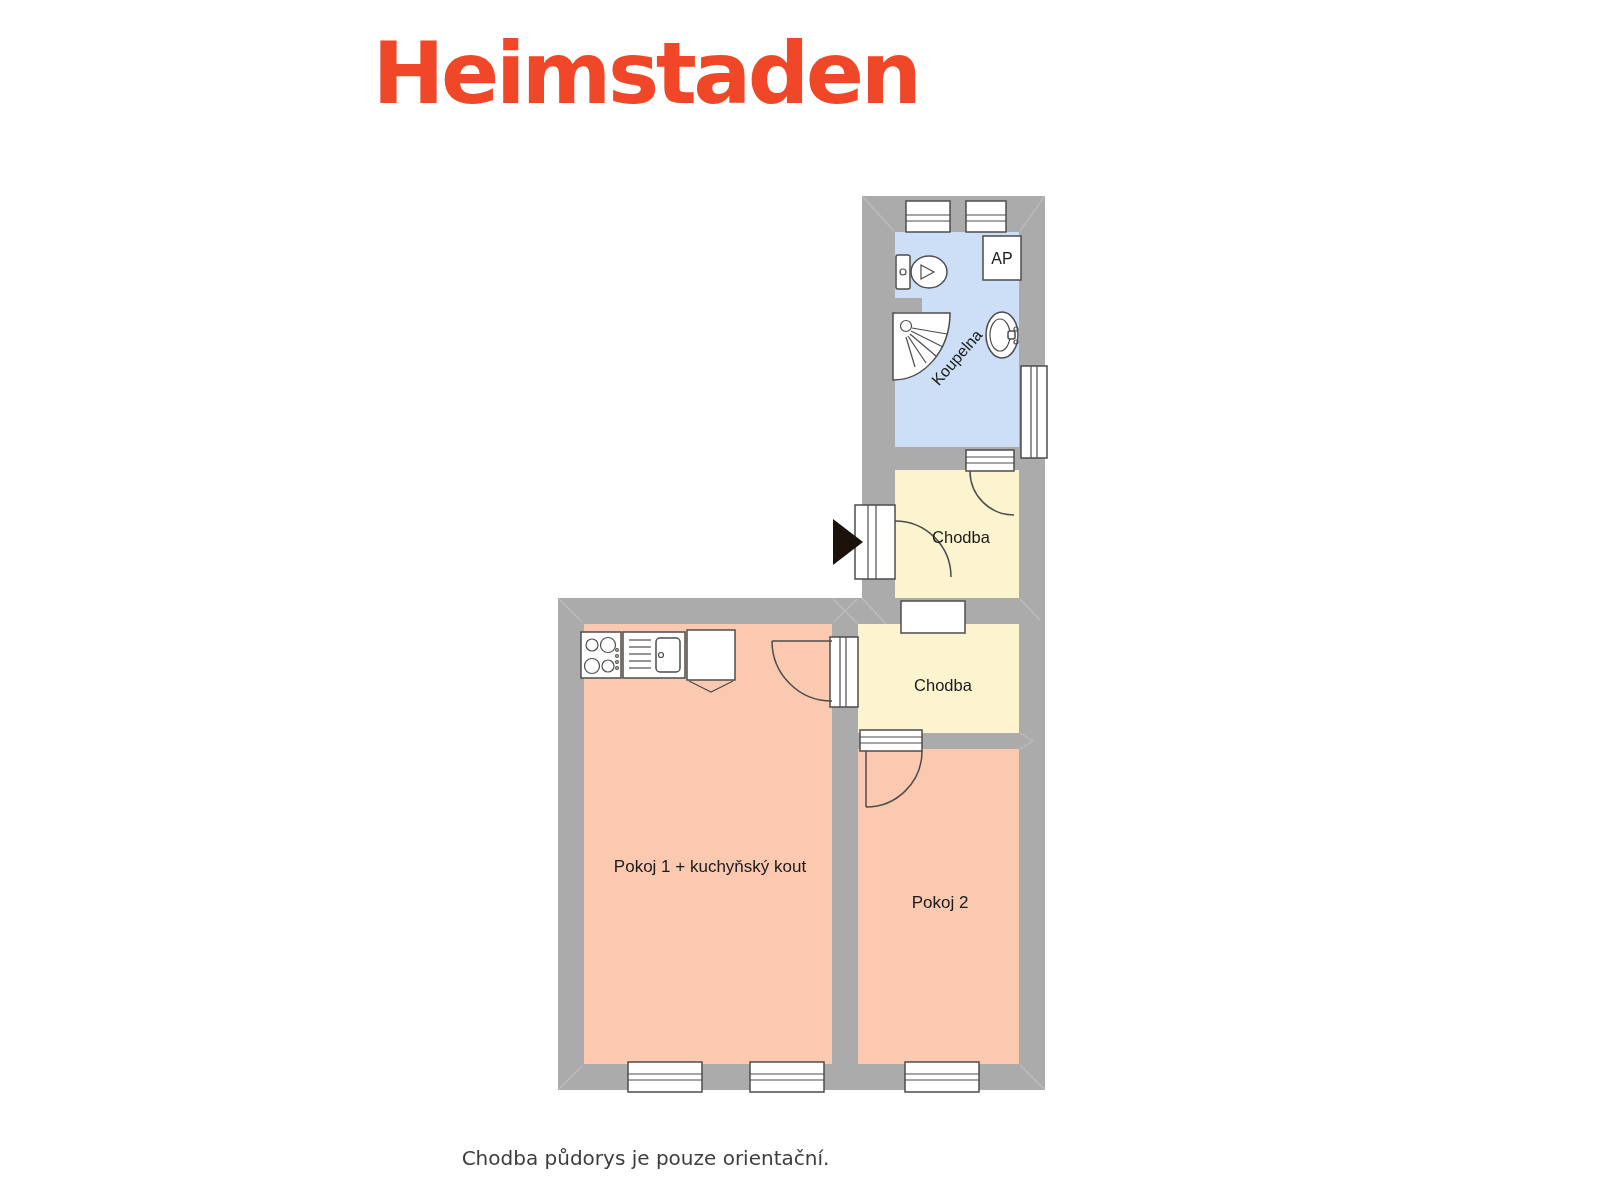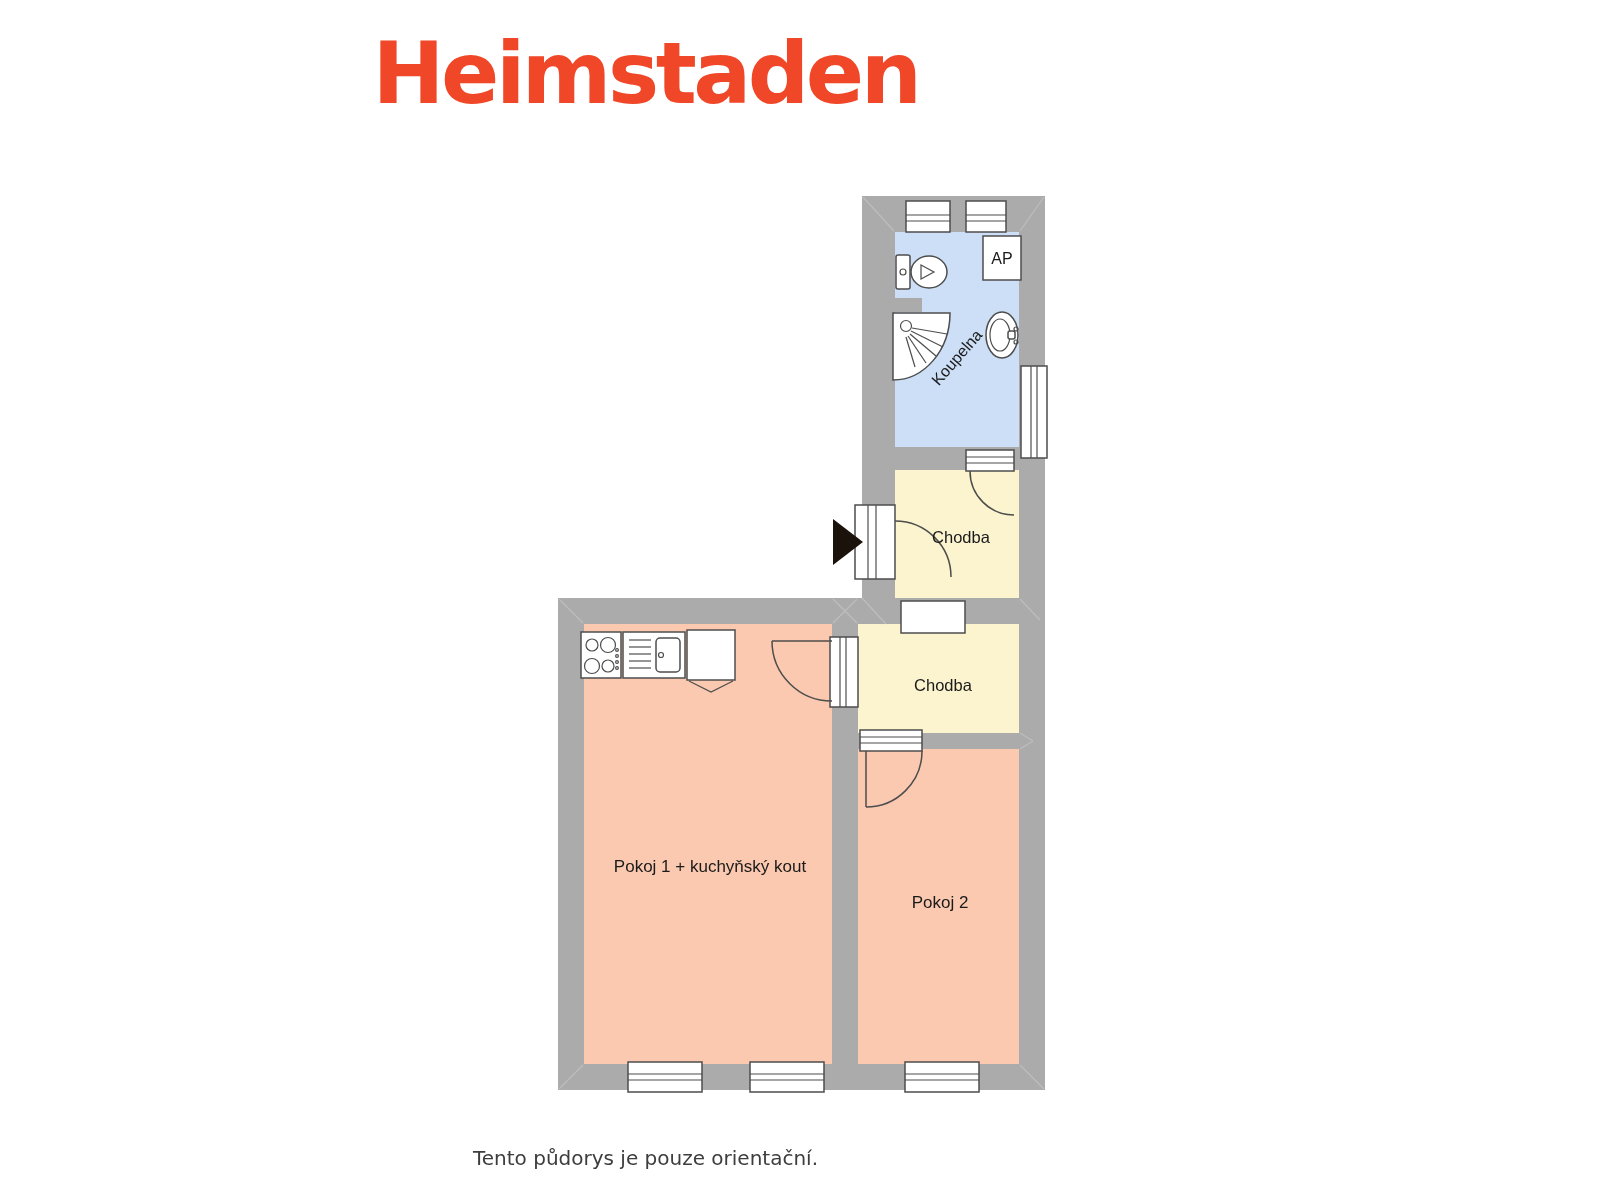--- a/index.html
+++ b/index.html
@@ -184,14 +184,14 @@
       <polyline class="fxline" points="689,681 711,692 733,681"></polyline>
     </g>
 
     <text class="lbl" font-size="16" text-anchor="middle" transform="translate(961,361) rotate(-49)">Koupelna</text>
     <text class="lbl" x="961" y="543" font-size="16.5" text-anchor="middle">Chodba</text>
     <text class="lbl" x="943" y="691" font-size="16.5" text-anchor="middle">Chodba</text>
     <text class="lbl" x="710" y="872" font-size="17" text-anchor="middle">Pokoj 1 + kuchyňský kout</text>
     <text class="lbl" x="940" y="908" font-size="17" text-anchor="middle">Pokoj 2</text>
   </svg>
 
-  <div id="caption">Tento půdorys je pouze orientační.</div>
+  <div id="caption">Chodba půdorys je pouze orientační.</div>
 </div>
 
 </body></html>

